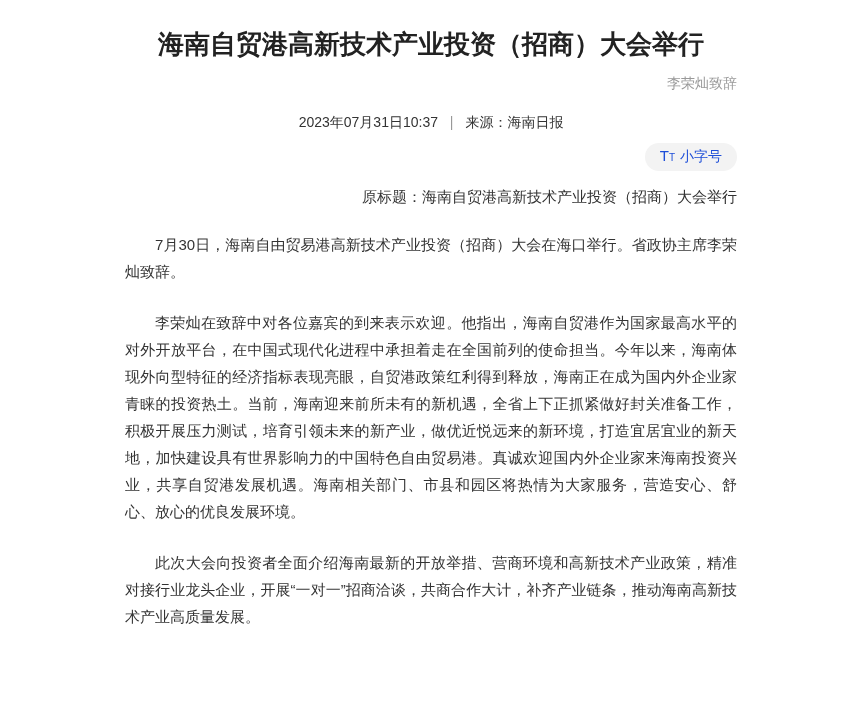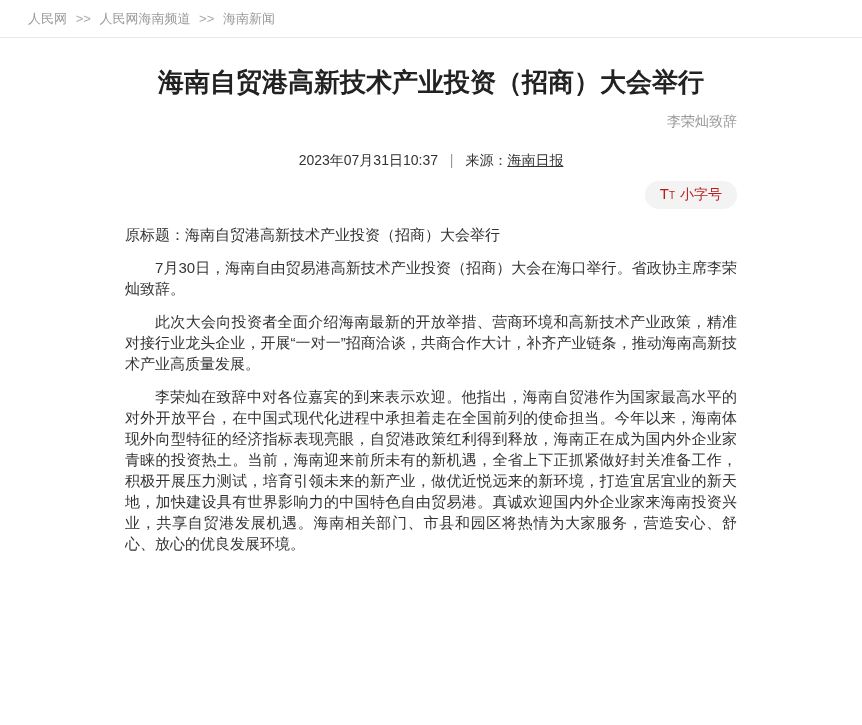--- a/index.html
+++ b/index.html
@@ -55,65 +55,58 @@
     text-align: center;
     font-size: 14px;
     color: #333333;
   }
   .meta .pipe {
     margin: 0 8px;
     color: #999999;
   }
   .meta .src {
     cursor: pointer;
-    text-decoration: underline;
   }
   .tools {
     margin-top: 11px;
     text-align: right;
   }
   .font-pill {
     display: inline-block;
     background: #f3f3f3;
     border-radius: 16px;
     padding: 5px 15px;
     font-size: 14px;
-    color: #b91c1c;
+    color: #1d4ed8;
     cursor: pointer;
     line-height: 16px;
   }
   .font-pill .tt { margin-right: 5px; }
   .font-pill .t1 { font-size: 15px; }
   .font-pill .t2 { font-size: 10px; }
   .orig-title {
     margin-top: 17px;
     font-size: 15px;
     color: #333333;
+    text-align: right;
   }
   .content p {
-    margin: 12px 0;
+    margin: 24px 0;
     font-size: 15px;
-    line-height: 21px;
+    line-height: 27px;
     color: #333333;
     text-indent: 2em;
     text-align: justify;
   }
 </style>
 </head>
 <body>
 
 <div class="page">
 
-  <div class="breadcrumb">
-    <span class="crumb">人民网</span>
-    <span class="sep">&gt;&gt;</span>
-    <span class="crumb">人民网海南频道</span>
-    <span class="sep">&gt;&gt;</span>
-    <span class="crumb">海南新闻</span>
-  </div>
 
   <div class="container">
 
     <h1 class="title">海南自贸港高新技术产业投资（招商）大会举行</h1>
 
     <div class="subtitle">李荣灿致辞</div>
 
     <div class="meta">
       <span>2023年07月31日10:37</span>
       <span class="pipe">|</span>
@@ -123,19 +116,19 @@
     <div class="tools">
       <span class="font-pill">
         <span class="tt"><span class="t1">T</span><span class="t2">T</span></span><span>小字号</span>
       </span>
     </div>
 
     <div class="orig-title">原标题：海南自贸港高新技术产业投资（招商）大会举行</div>
 
     <div class="content">
       <p>7月30日，海南自由贸易港高新技术产业投资（招商）大会在海口举行。省政协主席李荣灿致辞。</p>
+      <p>李荣灿在致辞中对各位嘉宾的到来表示欢迎。他指出，海南自贸港作为国家最高水平的对外开放平台，在中国式现代化进程中承担着走在全国前列的使命担当。今年以来，海南体现外向型特征的经济指标表现亮眼，自贸港政策红利得到释放，海南正在成为国内外企业家青睐的投资热土。当前，海南迎来前所未有的新机遇，全省上下正抓紧做好封关准备工作，积极开展压力测试，培育引领未来的新产业，做优近悦远来的新环境，打造宜居宜业的新天地，加快建设具有世界影响力的中国特色自由贸易港。真诚欢迎国内外企业家来海南投资兴业，共享自贸港发展机遇。海南相关部门、市县和园区将热情为大家服务，营造安心、舒心、放心的优良发展环境。</p>
       <p>此次大会向投资者全面介绍海南最新的开放举措、营商环境和高新技术产业政策，精准对接行业龙头企业，开展“一对一”招商洽谈，共商合作大计，补齐产业链条，推动海南高新技术产业高质量发展。</p>
-      <p>李荣灿在致辞中对各位嘉宾的到来表示欢迎。他指出，海南自贸港作为国家最高水平的对外开放平台，在中国式现代化进程中承担着走在全国前列的使命担当。今年以来，海南体现外向型特征的经济指标表现亮眼，自贸港政策红利得到释放，海南正在成为国内外企业家青睐的投资热土。当前，海南迎来前所未有的新机遇，全省上下正抓紧做好封关准备工作，积极开展压力测试，培育引领未来的新产业，做优近悦远来的新环境，打造宜居宜业的新天地，加快建设具有世界影响力的中国特色自由贸易港。真诚欢迎国内外企业家来海南投资兴业，共享自贸港发展机遇。海南相关部门、市县和园区将热情为大家服务，营造安心、舒心、放心的优良发展环境。</p>
 
     </div>
 
   </div>
 </div>
 
 </body></html>

